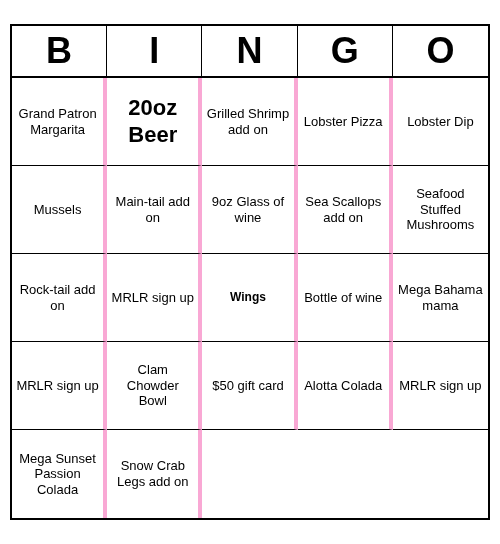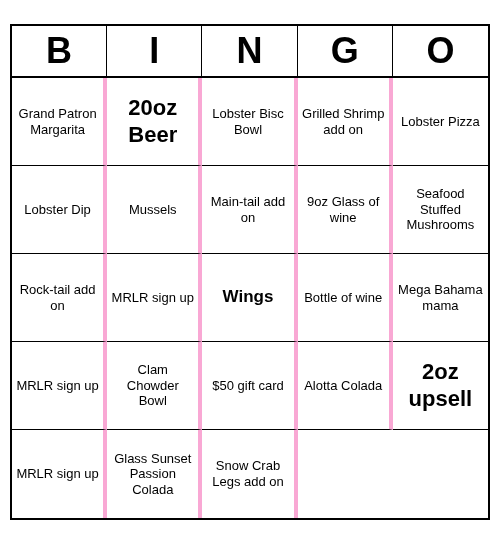--- a/index.html
+++ b/index.html
@@ -67,53 +67,52 @@
       border-bottom: none;
     }
 
     .bingo-cell.large-text {
       font-size: 22px;
       font-weight: bold;
       text-align: center;
     }
 
     .bingo-cell.medium-text {
-      font-size: 17px;
+      font-size: 12px;
       font-weight: bold;
     }
   </style>
 </head>
 <body>
 
 <div class="bingo-card">
   <div class="bingo-header">
   <div class="bingo-letter">B</div>
       <div class="bingo-letter">I</div>
       <div class="bingo-letter">N</div>
       <div class="bingo-letter">G</div>
       <div class="bingo-letter">O</div>
     </div>
   <div class="bingo-grid">
   <div class="bingo-cell">Grand Patron Margarita</div>
       <div class="bingo-cell large-text">20oz Beer</div>
-      <div class="bingo-cell">Lobster Bisc Bowl</div>
       <div class="bingo-cell">Grilled Shrimp add on</div>
       <div class="bingo-cell">Lobster Pizza</div>
       <div class="bingo-cell">Lobster Dip</div>
       <div class="bingo-cell">Mussels</div>
       <div class="bingo-cell">Main-tail add on</div>
       <div class="bingo-cell">9oz Glass of wine</div>
+      <div class="bingo-cell">Sea Scallops add on</div>
       <div class="bingo-cell">Seafood Stuffed Mushrooms</div>
       <div class="bingo-cell">Rock-tail add on</div>
       <div class="bingo-cell">MRLR sign up</div>
       <div class="bingo-cell medium-text">Wings</div>
       <div class="bingo-cell">Bottle of wine</div>
       <div class="bingo-cell">Mega Bahama mama</div>
       <div class="bingo-cell">MRLR sign up</div>
       <div class="bingo-cell">Clam Chowder Bowl</div>
       <div class="bingo-cell">$50 gift card</div>
       <div class="bingo-cell">Alotta Colada</div>
-      <div class="bingo-cell large-text">2oz upsell</div>
       <div class="bingo-cell">MRLR sign up</div>
-      <div class="bingo-cell">Glass Sunset Passion Colada</div>
+      <div class="bingo-cell">Mega Sunset Passion Colada</div>
       <div class="bingo-cell">Snow Crab Legs add on</div>
     </div>
 </div>
 
 </body></html>

